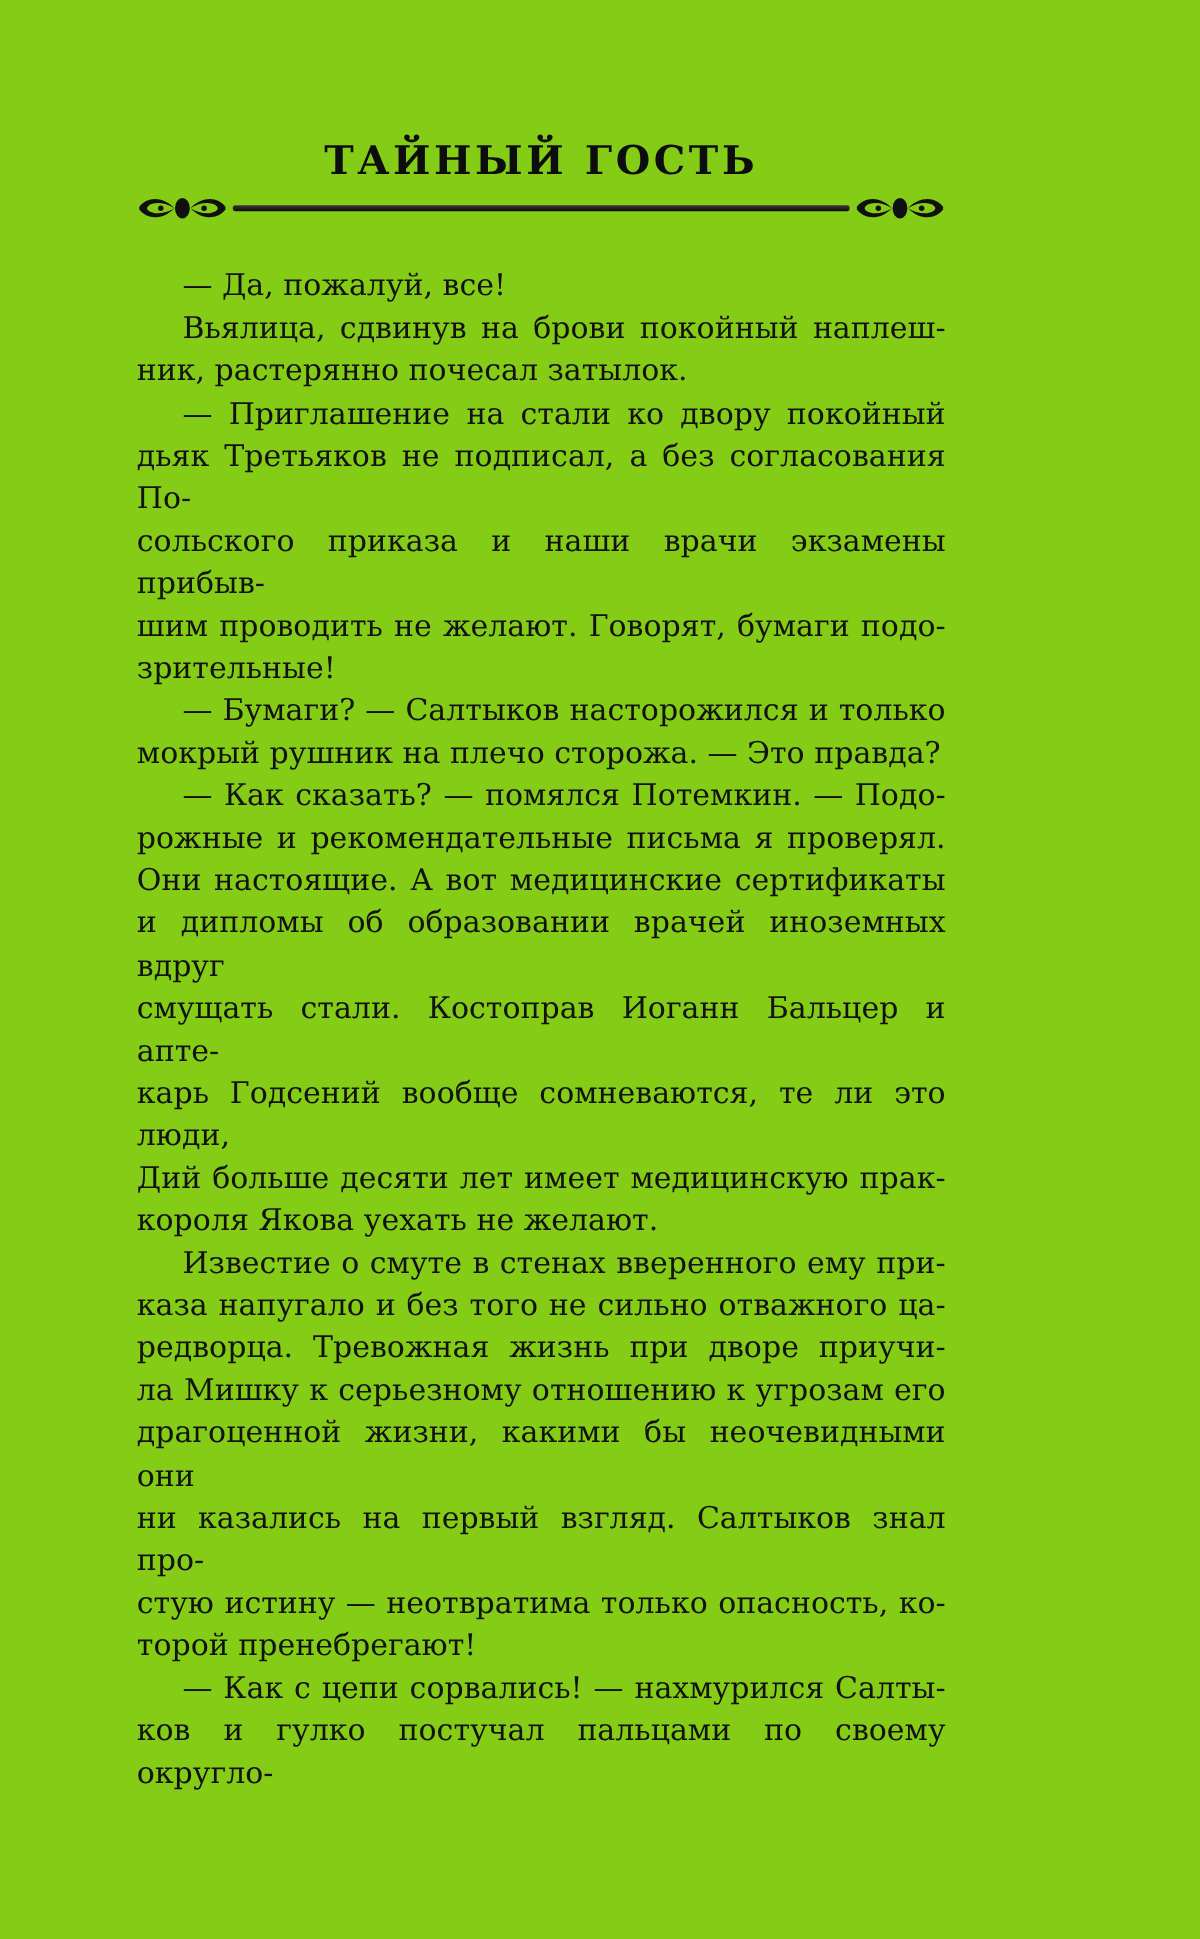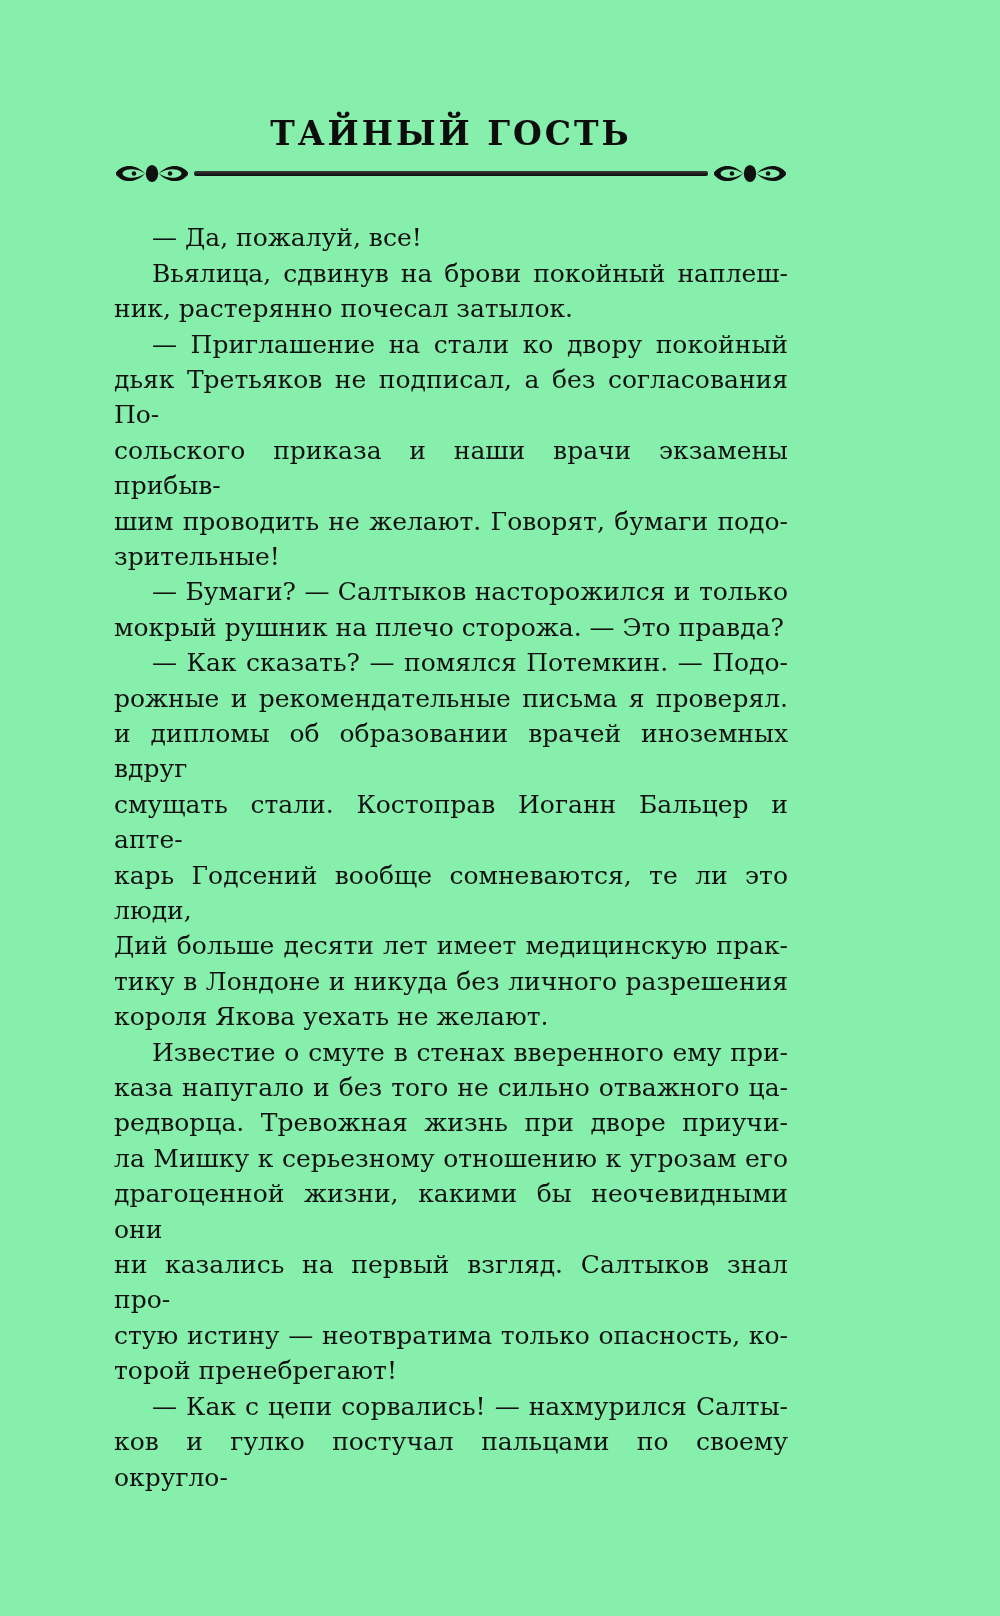--- a/index.html
+++ b/index.html
@@ -4,21 +4,21 @@
 <style>
   html, body {
     margin: 0;
     padding: 0;
     background: #ffffff;
   }
   .page {
     position: relative;
     width: 1000px;
     height: 1616px;
-    background: #86efac;
+    background: #84cc16;
     color: #141414;
     font-family: "DejaVu Serif", "Liberation Serif", serif;
     overflow: hidden;
   }
   .content {
     position: absolute;
     left: 114px;
     top: 0;
     width: 674px;
   }
@@ -127,25 +127,25 @@
           <div class="line">шим проводить не желают. Говорят, бумаги подо-</div>
           <div class="line last">зрительные!</div>
         </div>
         <div class="para">
           <div class="line first">— Бумаги? — Салтыков насторожился и только</div>
           <div class="line last">мокрый рушник на плечо сторожа. — Это правда?</div>
         </div>
         <div class="para">
           <div class="line first">— Как сказать? — помялся Потемкин. — Подо-</div>
           <div class="line">рожные и рекомендательные письма я проверял.</div>
+          <div class="line">Они настоящие. А вот медицинские сертификаты</div>
           <div class="line">и дипломы об образовании врачей иноземных вдруг</div>
           <div class="line">смущать стали. Костоправ Иоганн Бальцер и апте-</div>
           <div class="line">карь Годсений вообще сомневаются, те ли это люди,</div>
           <div class="line">Дий больше десяти лет имеет медицинскую прак-</div>
-          <div class="line">тику в Лондоне и никуда без личного разрешения</div>
           <div class="line last">короля Якова уехать не желают.</div>
         </div>
         <div class="para">
           <div class="line first">Известие о смуте в стенах вверенного ему при-</div>
           <div class="line">каза напугало и без того не сильно отважного ца-</div>
           <div class="line">редворца. Тревожная жизнь при дворе приучи-</div>
           <div class="line">ла Мишку к серьезному отношению к угрозам его</div>
           <div class="line">драгоценной жизни, какими бы неочевидными они</div>
           <div class="line">ни казались на первый взгляд. Салтыков знал про-</div>
           <div class="line">стую истину — неотвратима только опасность, ко-</div>

